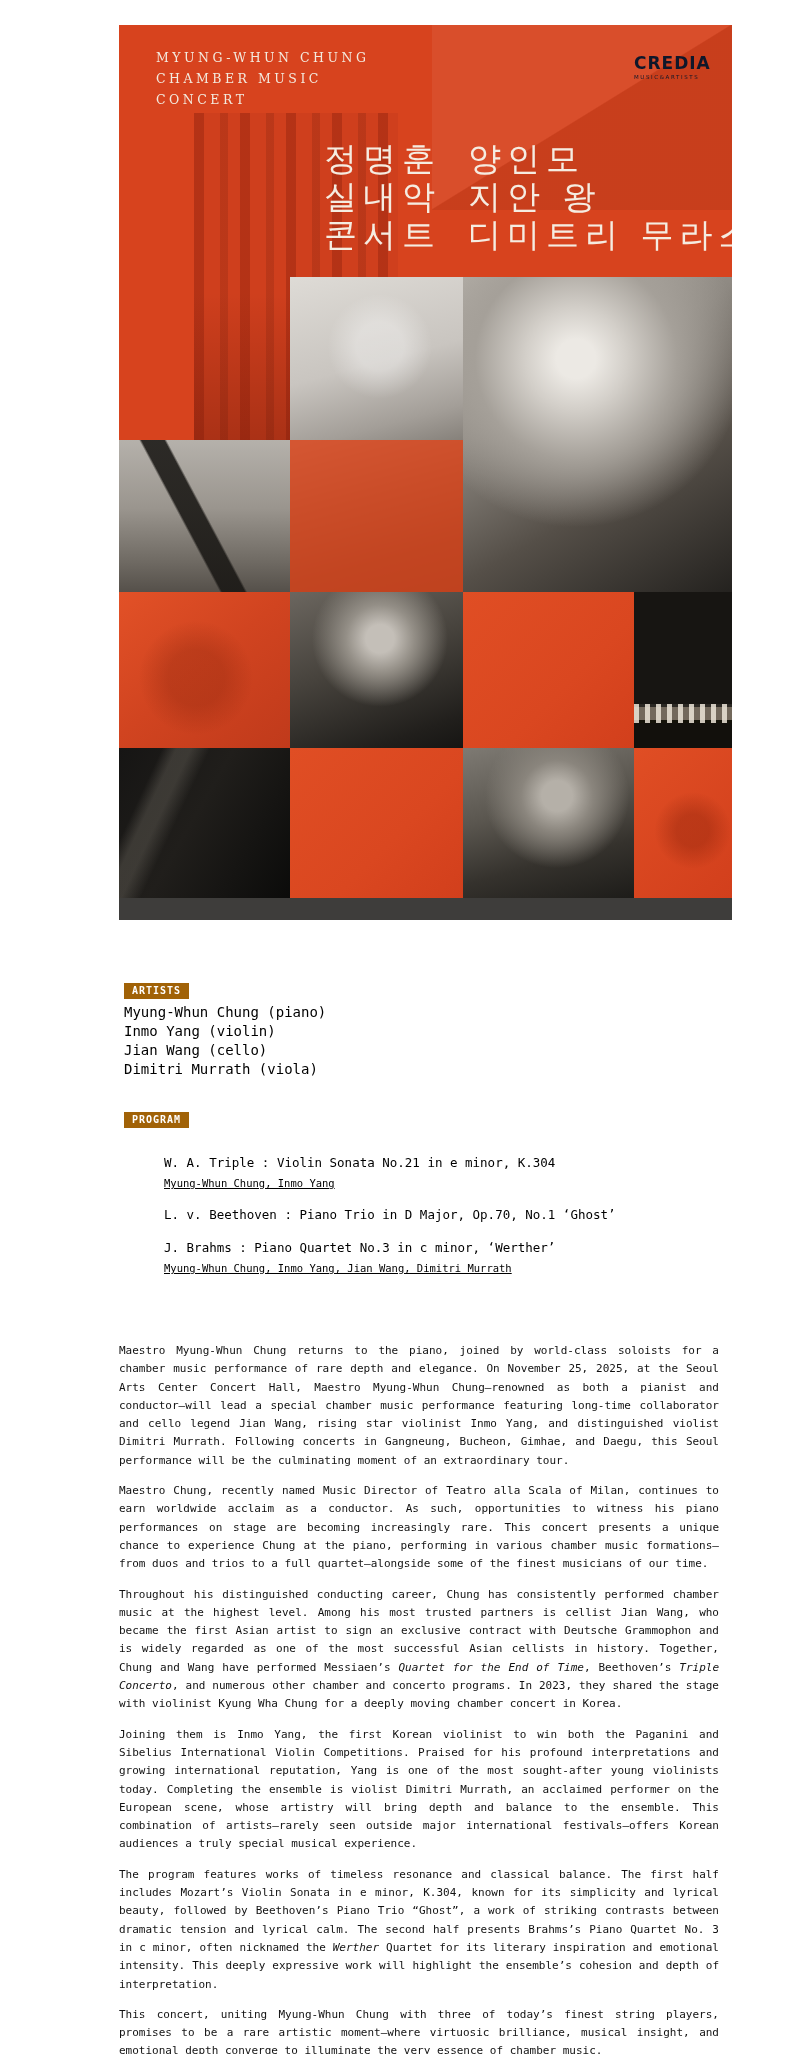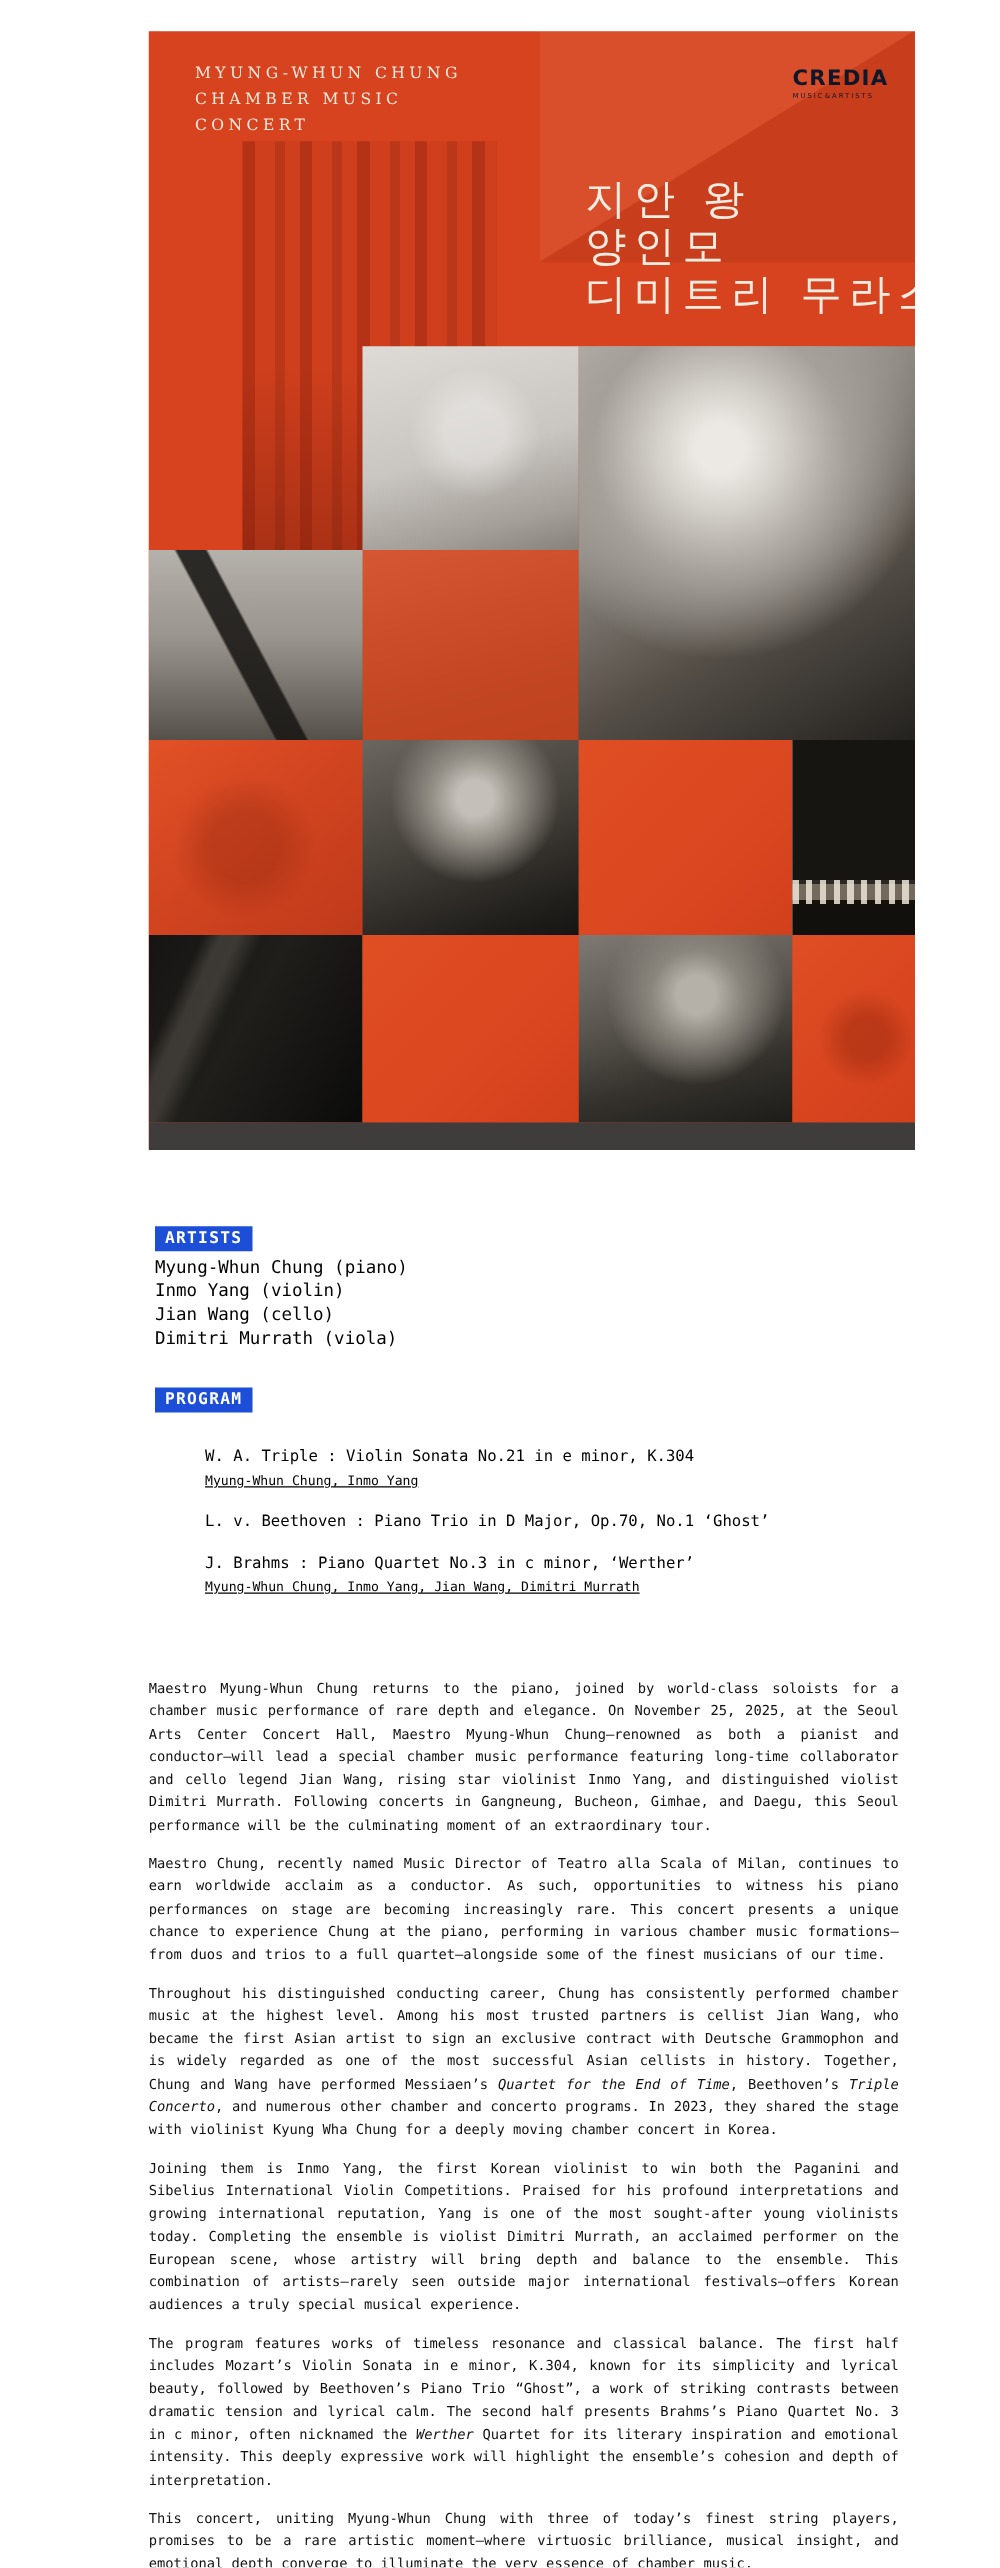--- a/index.html
+++ b/index.html
@@ -64,22 +64,22 @@
       background:
         radial-gradient(circle at 55% 32%, #b5b0a8 0 11%, #8a857d 26%, rgba(0,0,0,0) 52%),
         linear-gradient(165deg,#7e7a73 0%,#5a564f 40%,#35322d 70%,#1d1c19 100%);}
   .orange-d4{left:515px;top:723px;width:98px;height:150px;
       background:
         radial-gradient(circle at 60% 55%, rgba(120,25,5,0.30) 0 16%, rgba(0,0,0,0) 38%),
         linear-gradient(135deg,#e04e24 0%,#d23f1c 100%);}
   .footer-bar{position:absolute;left:0;top:873px;width:613px;height:22px;background:#3e3d3b;}
 
   
-  .label{display:inline-block;background:#1d4ed8;color:#ffffff;font-weight:bold;
-      font-size:13px;letter-spacing:1px;padding:2px 8px 3px 8px;text-align:right;}
+  .label{display:inline-block;background:#a16207;color:#ffffff;font-weight:bold;
+      font-size:10px;letter-spacing:1px;padding:2px 8px 3px 8px;text-align:right;}
   .artists{position:absolute;left:103px;top:979px;}
   .artist-lines{margin-top:4px;}
   .artist-line{font-size:14px;line-height:19px;color:#000;}
   .program{position:absolute;left:103px;top:1108px;width:560px;}
   .program-items{margin-top:27px;margin-left:40px;width:511px;}
   .program-item{margin-bottom:17px;}
   .work{font-size:12.5px;line-height:16px;color:#000;}
   .performers{font-size:10.5px;line-height:14px;color:#000;text-align:left;margin-top:5px;text-decoration:underline;}
   .bodytext{position:absolute;left:98px;top:1342px;width:600px;}
   .bodytext p{margin:0 0 12px 0;font-size:11px;line-height:18.3px;text-align:justify;color:#111;}
@@ -98,23 +98,28 @@
       <div>MYUNG-WHUN CHUNG</div>
       <div>CHAMBER MUSIC</div>
       <div>CONCERT</div>
     </div>
 
     <div class="credia">
       <div class="credia-name">CREDIA</div>
       <div class="credia-sub">MUSIC&amp;ARTISTS</div>
     </div>
 
+    <div class="ktitle kcol1">
+      <div>정명훈</div>
+      <div>실내악</div>
+      <div>콘서트</div>
+    </div>
     <div class="ktitle kcol2">
+      <div>양인모</div>
       <div>지안 왕</div>
-      <div>양인모</div>
       <div>디미트리 무라스</div>
     </div>
 
     <div class="cell photo-inmo">
       <div class="tint"></div>
     </div>
     <div class="cell photo-chung"></div>
     <div class="cell photo-piano-leg"></div>
     <div class="cell photo-hand-orange"></div>
     <div class="cell photo-jian"></div>

